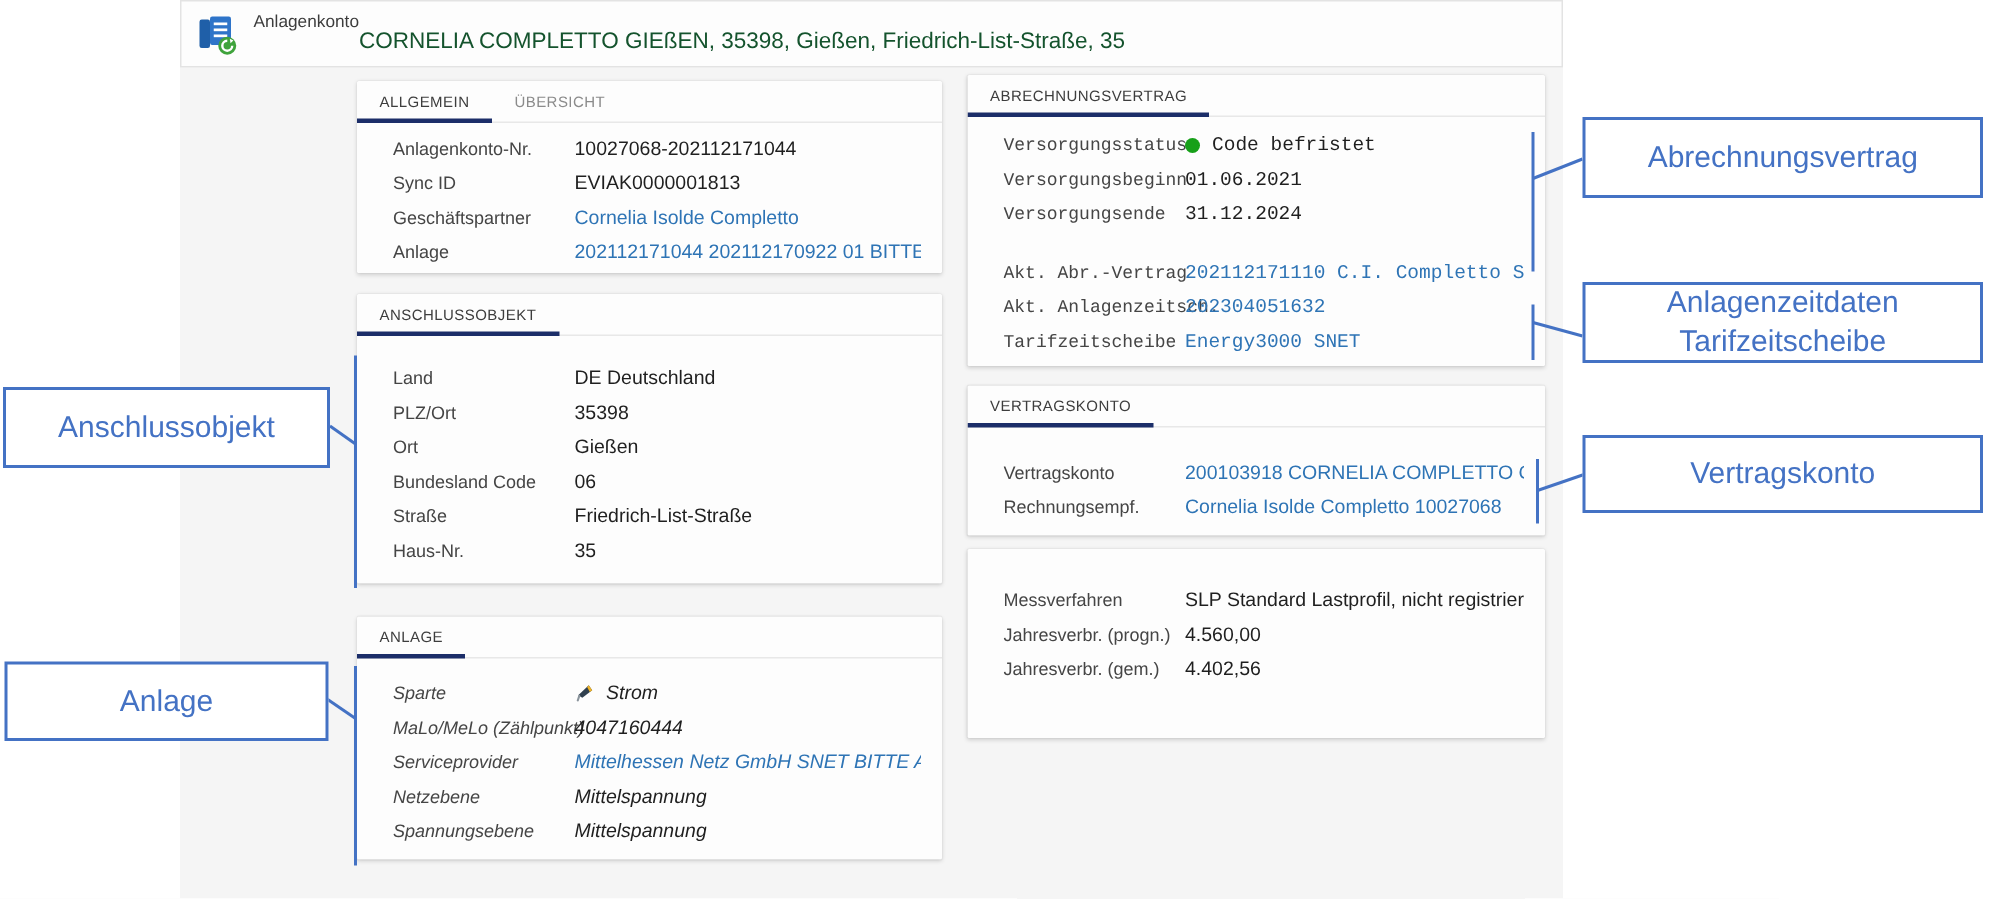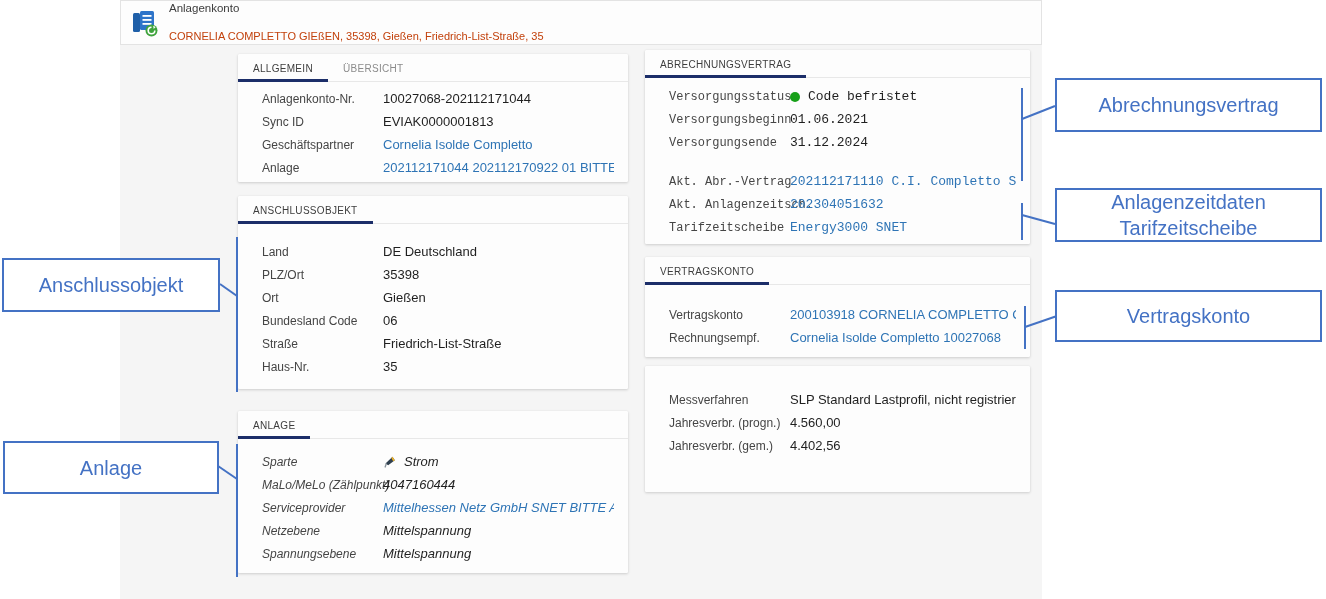--- a/index.html
+++ b/index.html
@@ -5,23 +5,23 @@
   * { margin:0; padding:0; box-sizing:border-box; }
   html,body { background:#ffffff; }
   body { font-family:"Liberation Sans", sans-serif; }
   .canvas { position:relative; width:1326px; height:599px; background:#ffffff; overflow:hidden; }
 
   
   .app-bg { position:absolute; left:120px; top:44px; width:922px; height:555px; background:#f5f5f5; }
   .app-header { position:absolute; left:120px; top:0; width:922px; height:45px; background:#fdfdfd;
                 border:1px solid #e3e3e3; display:flex; align-items:center; padding-left:9px; }
   .hdr-icon { width:30px; height:30px; flex:none; margin-right:9px; position:relative; }
-  .hdr-titles { display:flex; flex-direction:column; justify-content:center; }
+  .hdr-titles { display:flex; flex-direction:row; justify-content:center; }
   .hdr-type { font-size:11.5px; color:#3c3c3c; line-height:15px; }
-  .hdr-title { font-size:11px; color:#c2410c; line-height:18px;margin-top:11px; }
+  .hdr-title { font-size:15px; color:#14532d; line-height:18px;margin-top:11px; }
 
   
   .panel { position:absolute; background:#fdfdfd; box-shadow:0 1px 3px rgba(0,0,0,0.16), 0 0 1px rgba(0,0,0,0.10);
            border-radius:1px; overflow:hidden; }
   .tabs { display:flex; border-bottom:1px solid #e8e8e8; }
   .tab { font-size:10px; letter-spacing:0.3px; line-height:13px; padding:8px 15px 4px;
          border-bottom:3px solid transparent; margin-bottom:-1px; color:#8b8b8b; cursor:pointer; white-space:nowrap; }
   .tab.active { color:#3d3d3d; border-bottom-color:#1c2e69; }
   .body { padding-left:24px; padding-right:14px; }
   .row { display:flex; align-items:center; height:23px; overflow:hidden; }

